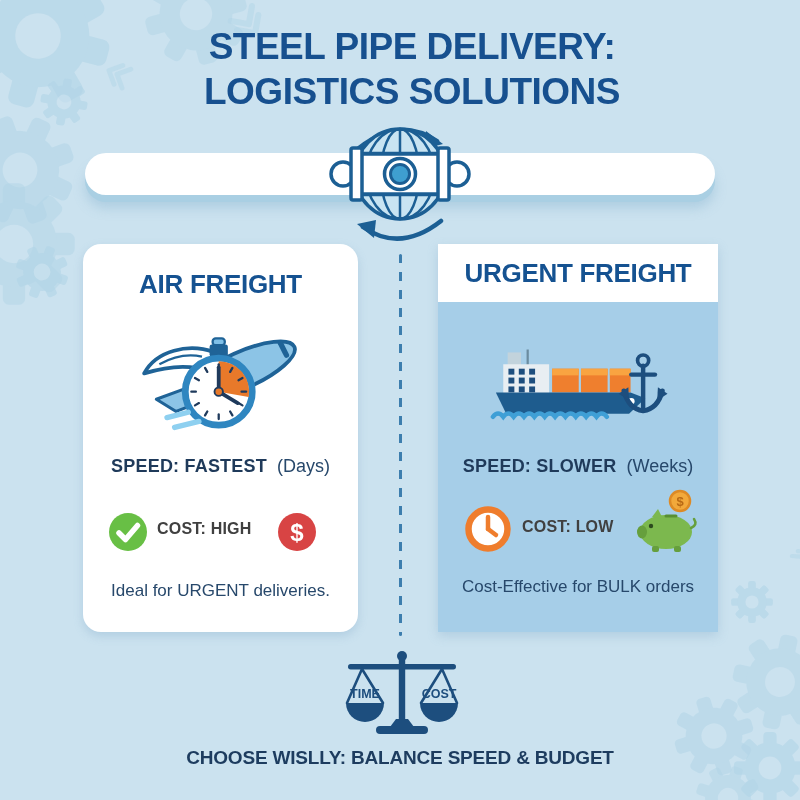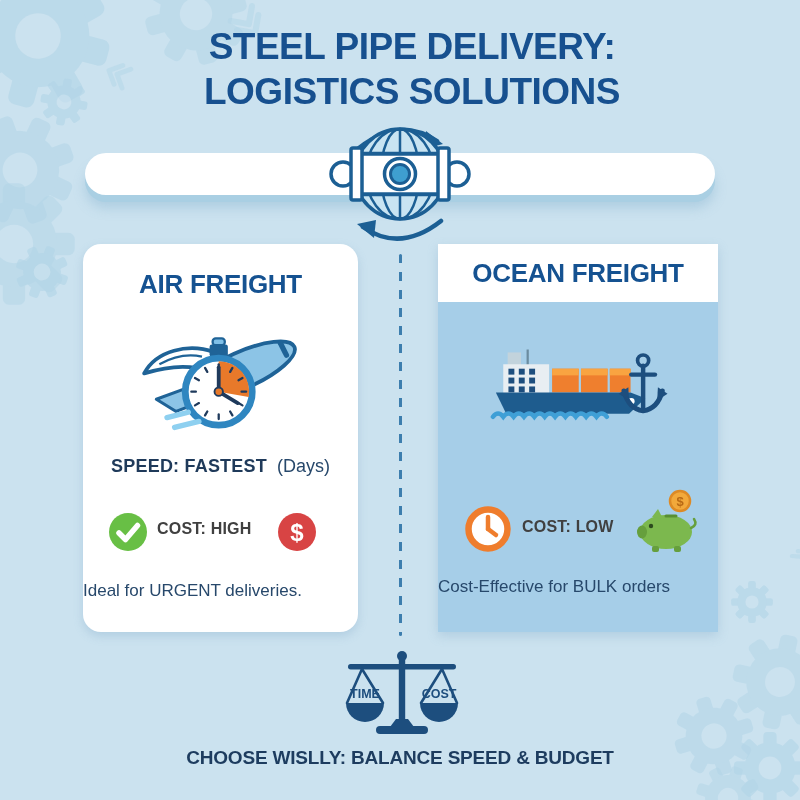--- a/index.html
+++ b/index.html
@@ -47,21 +47,21 @@
   .speed-line .n { font-weight:normal; margin-left:5px; color:#27486b; }
 
   .cost-label { position:absolute; font-size:16px; font-weight:bold; color:#404040; letter-spacing:0.2px; }
   .card-air  .icon-check { position:absolute; left:25px;  top:268px; }
   .card-air  .cost-label { position:absolute; left:74px;  top:276px; }
   .card-air  .icon-dollar{ position:absolute; left:194px; top:268px; }
   .card-ocean .icon-clock{ position:absolute; left:27px;  top:262px; }
   .card-ocean .cost-label{ position:absolute; left:84px;  top:274px;text-align:center; }
   .card-ocean .icon-piggy{ position:absolute; left:198px; top:245px; }
 
-  .note { position:absolute; left:0; width:100%; text-align:left; font-size:17px; color:#27486b; }
+  .note { position:absolute; left:0; width:100%; text-align:center; font-size:17px; color:#27486b; }
   .card-air .note { top:337px; }
   .card-ocean .note { top:333px; }
 
   .divider {
     position:absolute; left:399px; top:254px; width:3px; height:382px; z-index:2;
     background:repeating-linear-gradient(180deg,#3d7eae 0,#3d7eae 9px,transparent 9px,transparent 18px);
     border-radius:2px;
   }
 
   .scale-svg { position:absolute; left:340px; top:649px; z-index:2; }
@@ -185,21 +185,21 @@
       <text x="20" y="28.5" font-size="24" font-weight="bold" fill="#ffffff" text-anchor="middle">$</text>
     </svg>
 
     <div class="note">Ideal for URGENT deliveries.</div>
   </div>
 
   <div class="divider"></div>
 
   <div class="card card-ocean">
     <div class="card-header"></div>
-    <div class="card-title">OCEAN FREIGHT</div>
+    <div class="card-title">URGENT FREIGHT</div>
 
     <svg class="main-icon" width="185" height="83" viewBox="0 0 250 112">
       <line x1="57" y1="10" x2="57" y2="32" stroke="#6b8ca0" stroke-width="3"></line>
       <rect x="30" y="14" width="18" height="18" fill="#c2d3dc"></rect>
       <rect x="24" y="30" width="62" height="40" fill="#e8eef2"></rect>
       <g fill="#1d4e7e">
         <rect x="31" y="36" width="8" height="8"></rect>
           <rect x="45" y="36" width="8" height="8"></rect>
           <rect x="59" y="36" width="8" height="8"></rect>
         <rect x="31" y="48" width="8" height="8"></rect>
@@ -223,20 +223,24 @@
       <g stroke="#1d4e7e" fill="none" stroke-linecap="round">
         <circle cx="213" cy="25" r="7.5" stroke-width="5"></circle>
         <line x1="213" y1="32" x2="213" y2="88" stroke-width="6"></line>
         <line x1="197" y1="44" x2="229" y2="44" stroke-width="6"></line>
         <path d="M187,66 Q193,90 213,93 Q233,90 239,66" stroke-width="6.5"></path>
       </g>
       <path d="M180,70 L193,61 L194,79 Z" fill="#1d4e7e"></path>
       <path d="M246,70 L233,61 L232,79 Z" fill="#1d4e7e"></path>
     </svg>
 
+    <div class="speed-line">
+      <span class="b">SPEED: SLOWER</span>
+      <span class="n">(Weeks)</span>
+    </div>
 
     <svg class="icon-clock" width="46" height="46" viewBox="0 0 46 46">
       <circle cx="23" cy="23" r="19.5" fill="#ffffff" stroke="#ef7d2d" stroke-width="6.5"></circle>
       <line x1="23" y1="23" x2="23" y2="11" stroke="#ef7d2d" stroke-width="4.5" stroke-linecap="round"></line>
       <line x1="23" y1="23" x2="31" y2="29" stroke="#ef7d2d" stroke-width="4.5" stroke-linecap="round"></line>
     </svg>
     <span class="cost-label">COST: LOW</span>
     <svg class="icon-piggy" width="64" height="64" viewBox="0 0 64 64">
       <circle cx="44" cy="12" r="10" fill="#f2a93b" stroke="#dd8a25" stroke-width="2.5"></circle>
       <text x="44" y="17" font-size="13" font-weight="bold" fill="#b96a14" text-anchor="middle">$</text>

